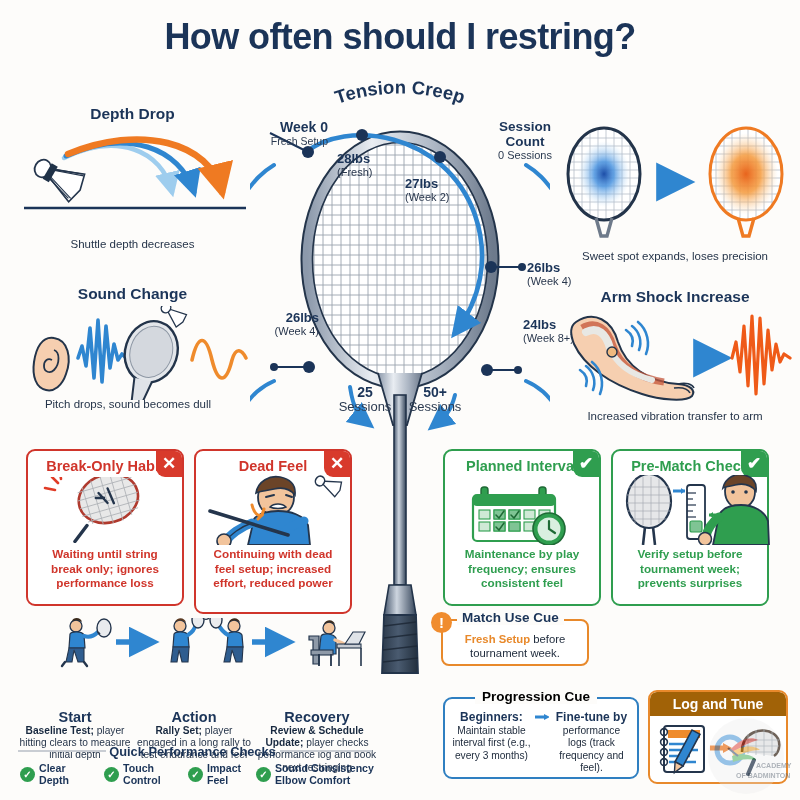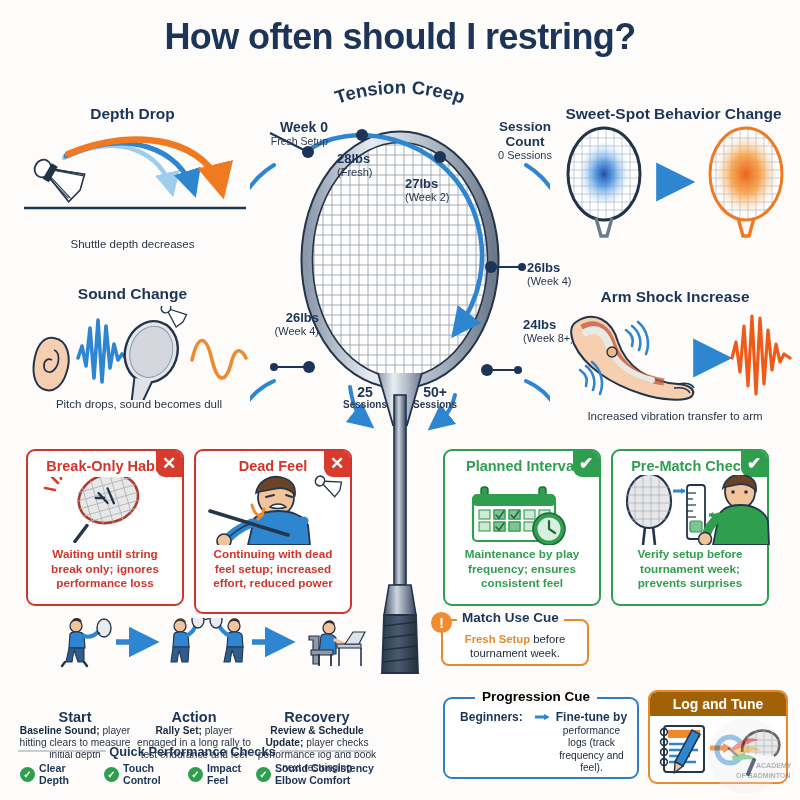--- a/index.html
+++ b/index.html
@@ -30,21 +30,21 @@
   }
 
   
   .tnode-lbl{font-size:13px;font-weight:bold;color:#1b3458;white-space:nowrap;line-height:1.05;}
   .tnode-sub{font-size:11px;font-weight:normal;color:#28364c;white-space:nowrap;}
   .wk-lbl{font-size:14px;font-weight:bold;color:#1b3458;white-space:nowrap;}
   .wk-sub{font-size:10.5px;color:#2b3a50;white-space:nowrap;}
   .sess-lbl{font-size:13.5px;font-weight:bold;color:#1b3458;text-align:center;line-height:1.12;}
   .sess-sub{font-size:11px;font-weight:normal;color:#2b3a50;}
   .sess-bot{font-size:14px;font-weight:bold;color:#1b3458;text-align:center;line-height:1.08;}
-  .sess-bot small{display:block;font-size:10px;font-weight:bold;color:#2b3a50;}
+  .sess-bot small{display:block;font-size:13px;font-weight:normal;color:#2b3a50;}
 
   
   .card{
     border-radius:9px;background:#fff;box-sizing:border-box;
     border:2.2px solid #d0352b;
   }
   .card.green{border-color:#2f9e4f;}
   .card-hd{
     font-size:14.5px;font-weight:bold;text-align:center;
     padding-top:7px;color:#d0352b;white-space:nowrap;
@@ -357,23 +357,22 @@
       <rect x="26" y="86" width="11" height="26" rx="3" fill="#2a394c" stroke="#23344a" stroke-width="1.6"></rect>
     </g>
 
     <g transform="translate(146,2) rotate(40)">
       <path d="M0,0 L20,-8 L22,0 L20,8 Z" fill="#fff" stroke="#24354c" stroke-width="1.3"></path>
       <ellipse cx="0" cy="0" rx="4.5" ry="5" fill="#fff" stroke="#24354c" stroke-width="1.5"></ellipse>
     </g>
 
     <path d="M172,54 C178,28 186,28 192,54 C198,78 206,78 212,54 C216,40 222,44 226,52" fill="none" stroke="#ef8b2c" stroke-width="3.6" stroke-linecap="round"></path>
   </svg>
-  <div class="abs panel-cap" style="left:25px;top:398px;width:228px;">Pitch drops, sound becomes dull</div>
-
-  <div class="abs panel-title" style="left:556px;top:105px;width:235px;">Sweet-Spot Behavior Change</div>
+  <div class="abs panel-cap" style="left:14px;top:398px;width:228px;">Pitch drops, sound becomes dull</div>
+
   <svg class="abs" style="left:556px;top:126px;" width="238" height="118">
     <defs>
       <radialGradient id="ssBlue">
           <stop offset="0%" stop-color="#1d4ea8"></stop>
           <stop offset="38%" stop-color="#4a94e0" stop-opacity=".85"></stop>
           <stop offset="100%" stop-color="#bcdcf5" stop-opacity="0"></stop>
         </radialGradient>
       <radialGradient id="ssOrg">
           <stop offset="0%" stop-color="#e8641d"></stop>
           <stop offset="46%" stop-color="#f59a3c" stop-opacity=".85"></stop>
@@ -432,20 +431,21 @@
         <line x1="152" y1="52" x2="232" y2="52"></line>
       <line x1="152" y1="60" x2="232" y2="60"></line>
         <line x1="152" y1="68" x2="232" y2="68"></line>
         <line x1="152" y1="76" x2="232" y2="76"></line>
       <line x1="152" y1="84" x2="232" y2="84"></line>
     </g>
     <ellipse cx="190" cy="48" rx="32" ry="41" fill="url(#ssOrg)"></ellipse>
     <ellipse cx="190" cy="48" rx="36" ry="46" fill="none" stroke="#ef7a22" stroke-width="3"></ellipse>
     <path d="M182,92 L187,110 L193,110 L198,92" fill="none" stroke="#ef7a22" stroke-width="3.4"></path>
   </svg>
+  <div class="abs panel-cap" style="left:556px;top:250px;width:238px;">Sweet spot expands, loses precision</div>
 
   <div class="abs panel-title" style="left:556px;top:288px;width:238px;">Arm Shock Increase</div>
   <svg class="abs" style="left:556px;top:308px;" width="240" height="98">
     <defs>
         <marker id="aAS" markerWidth="6" markerHeight="6" refX="4.4" refY="2.8" orient="auto">
           <path d="M0,0 L5.6,2.8 L0,5.6 Z" fill="#2f86d0"></path>
         </marker>
       </defs>
 
     <path d="M20,14 C38,2 56,12 62,34 C70,58 92,74 122,76 C134,77 140,82 136,88 C130,94 104,92 86,86 C54,76 28,58 18,36 C14,26 14,18 20,14 Z" fill="#f6cfb0" stroke="#23344a" stroke-width="2"></path>
@@ -667,21 +667,21 @@
       <line x1="58" y1="30" x2="58" y2="48" stroke="#24354c" stroke-width="1.6"></line>
       <path d="M6,18 L16,18 L16,46 L10,46 L10,22 L6,22 Z" fill="#8f9aa8" stroke="#24354c" stroke-width="1.2"></path>
       <rect x="8" y="32" width="22" height="5" fill="#8f9aa8" stroke="#24354c" stroke-width="1.1"></rect>
       <path d="M16,36 L16,48 M28,36 L28,48" stroke="#24354c" stroke-width="1.8"></path>
     </g>
   </svg>
 
   <div class="abs flow-col" style="left:17px;top:672px;">
     <div class="flow-title">Start</div>
     <div class="flow-sub">
-      <b>Baseline Sound;</b>
+      <b>Baseline Test;</b>
       <span>player hitting clears to measure initial depth</span>
     </div>
   </div>
   <div class="abs flow-col" style="left:254px;top:672px;width:126px;">
     <div class="flow-title">Recovery</div>
     <div class="flow-sub">
       <b>Review &amp; Schedule Update;</b>
       <span>player checks performance log and book next restringing</span>
     </div>
   </div>
@@ -724,20 +724,21 @@
       <span>Sound Consistency</span><br>
       <span>Elbow Comfort</span>
     </div>
   </div>
 
   <div class="abs" id="prog-cue">
     <div id="prog-cue-title">Progression Cue</div>
     <div style="display:flex;gap:4px;padding:11px 7px 0;">
       <div class="prog-col" style="width:86px;">
         <b>Beginners:</b><br>
+        <span>Maintain stable interval first (e.g., every 3 months)</span>
       </div>
       <div style="width:14px;display:flex;align-items:flex-start;padding-top:2px;">
         <svg width="16" height="10">
             <path d="M0,5 L11,5" stroke="#2f86d0" stroke-width="3"></path>
             <path d="M15,5 L9,2 L9,8 Z" fill="#2f86d0"></path>
           </svg>
       </div>
       <div class="prog-col" style="width:84px;">
         <b>Fine-tune by</b><br>
         <span>performance logs (track frequency and feel).</span>

